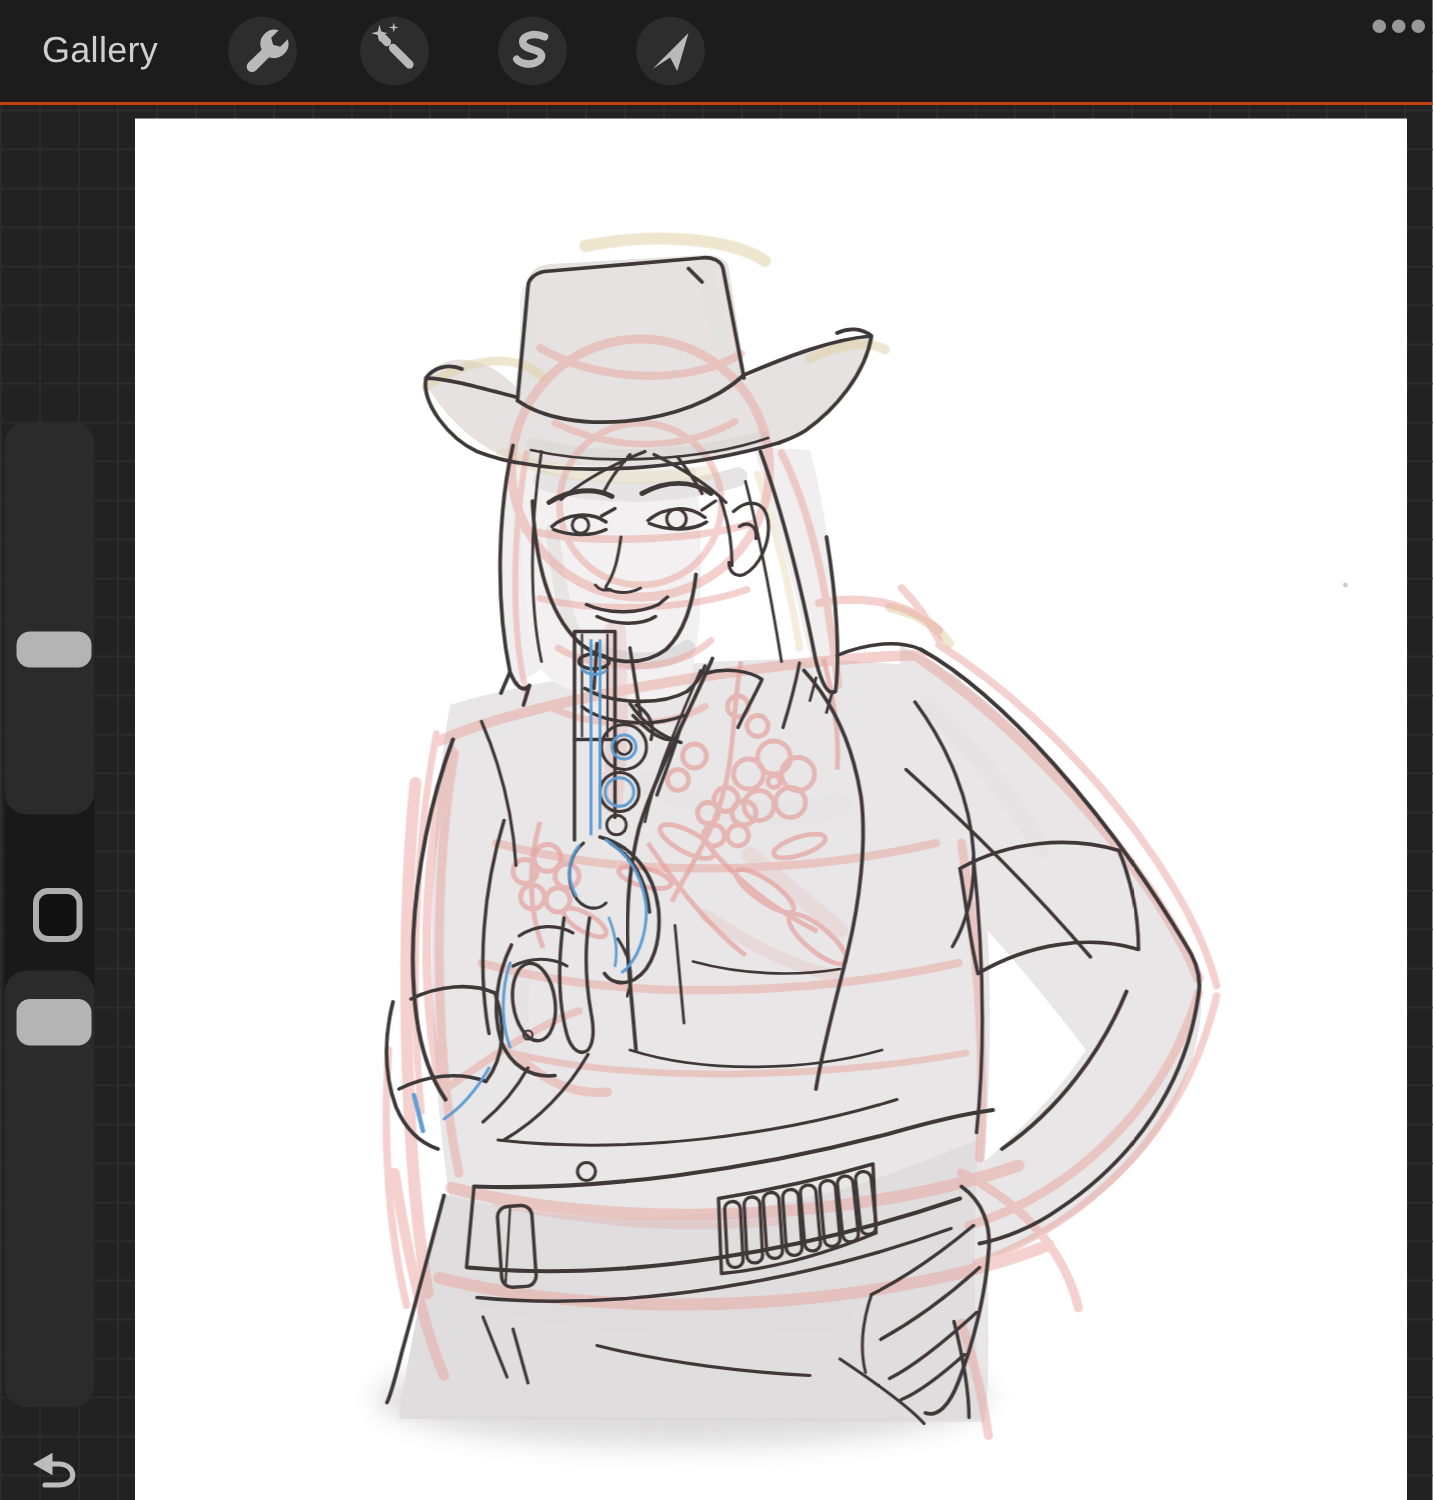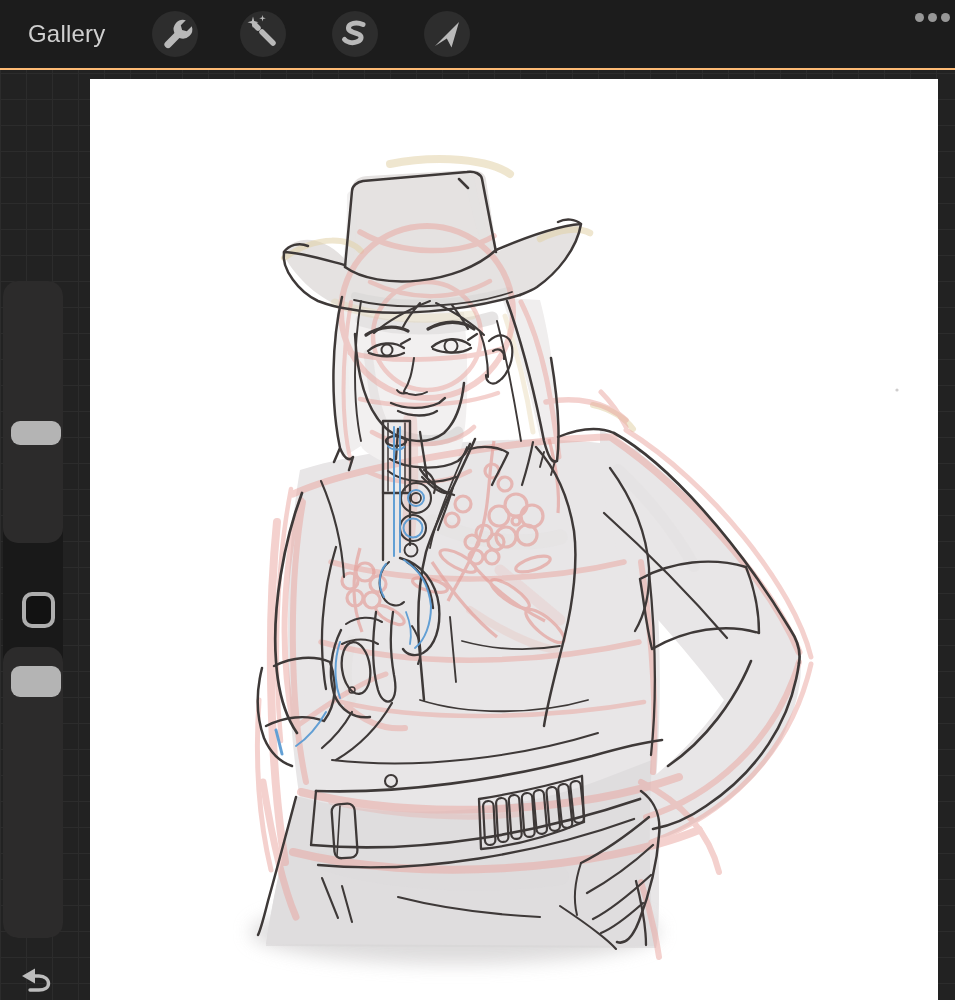--- a/index.html
+++ b/index.html
@@ -9,21 +9,21 @@
     background-image:
       linear-gradient(#2c2c2c 1.5px, transparent 1.5px),
       linear-gradient(90deg,#2c2c2c 1.5px, transparent 1.5px);
     background-size:26px 26px;
     background-position:0 21px;
     font-family:"Liberation Sans","DejaVu Sans",sans-serif;
   }
   
   .topbar{
     position:absolute;left:0;top:0;width:955px;height:68px;
-    background:#1c1c1c;border-bottom:2px solid #fdba74;z-index:30;
+    background:#1c1c1c;border-bottom:2px solid #c2410c;z-index:30;
   }
   .gallery-btn{
     position:absolute;left:28px;top:0;height:68px;display:flex;align-items:center;
     color:#cfcfcf;font-size:24px;letter-spacing:.2px;cursor:default;
   }
   .tool-btn{
     position:absolute;top:11px;width:46px;height:46px;border-radius:50%;
     background:#2d2d2d;display:flex;align-items:center;justify-content:center;
   }
   .tool-btn svg{display:block;}

